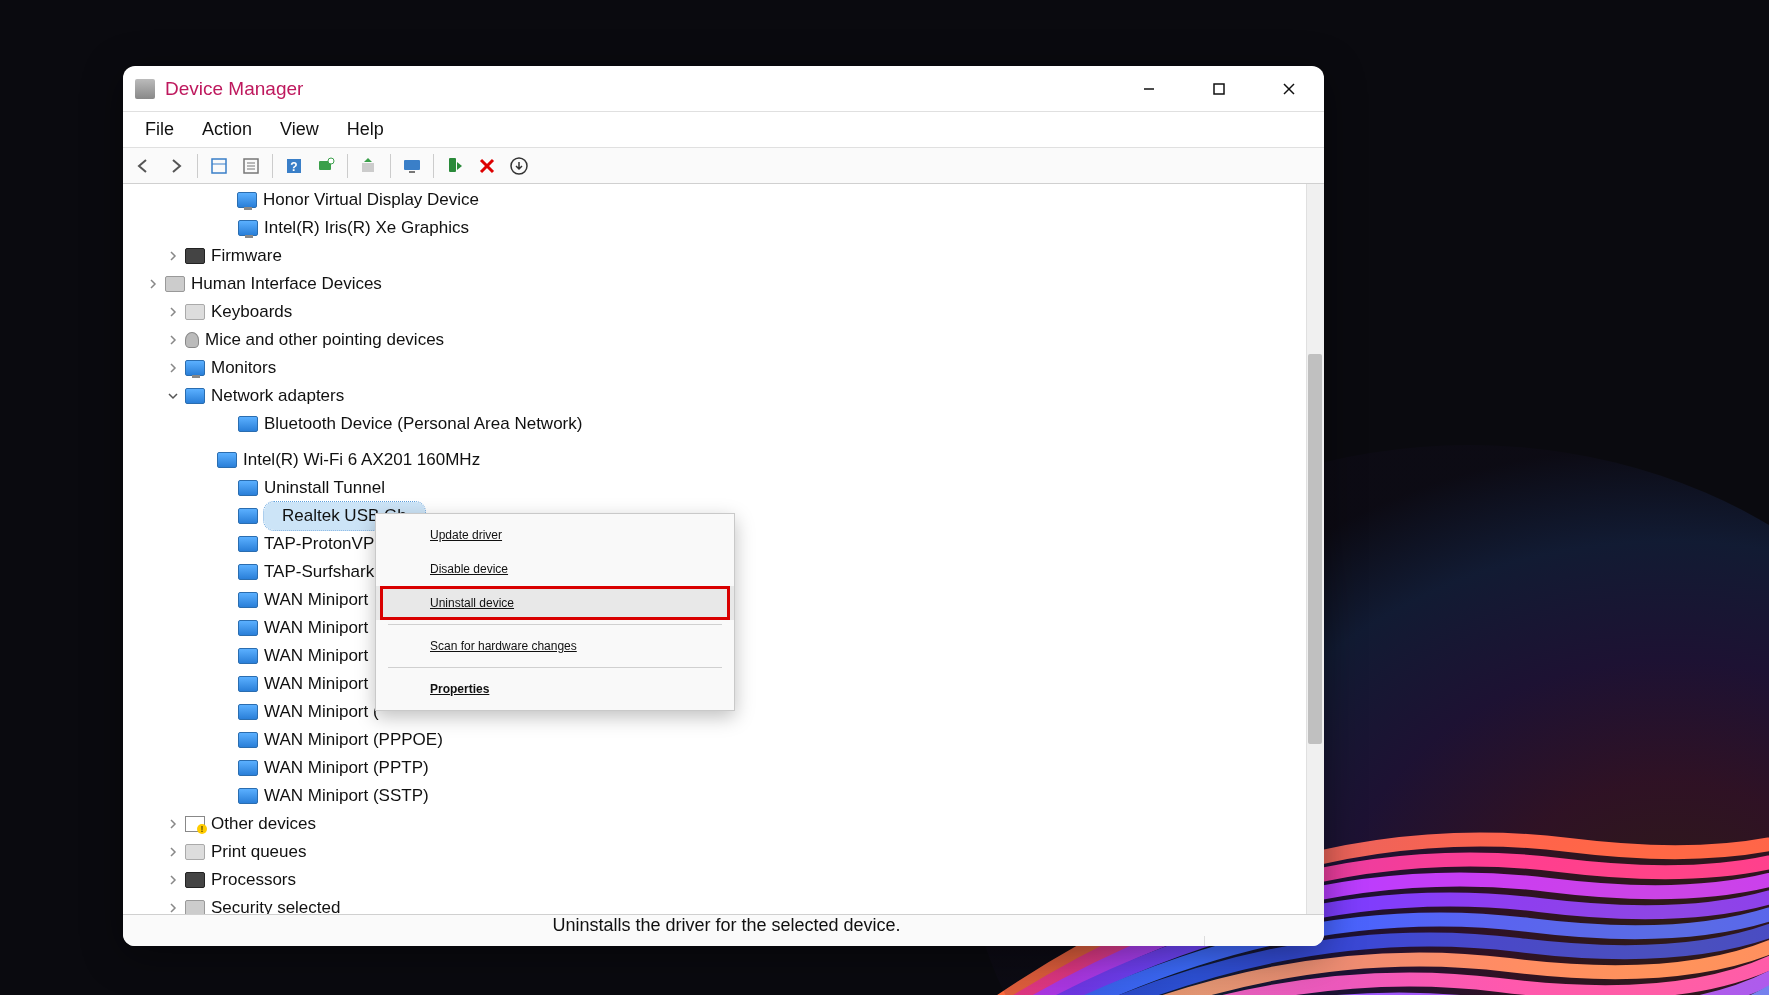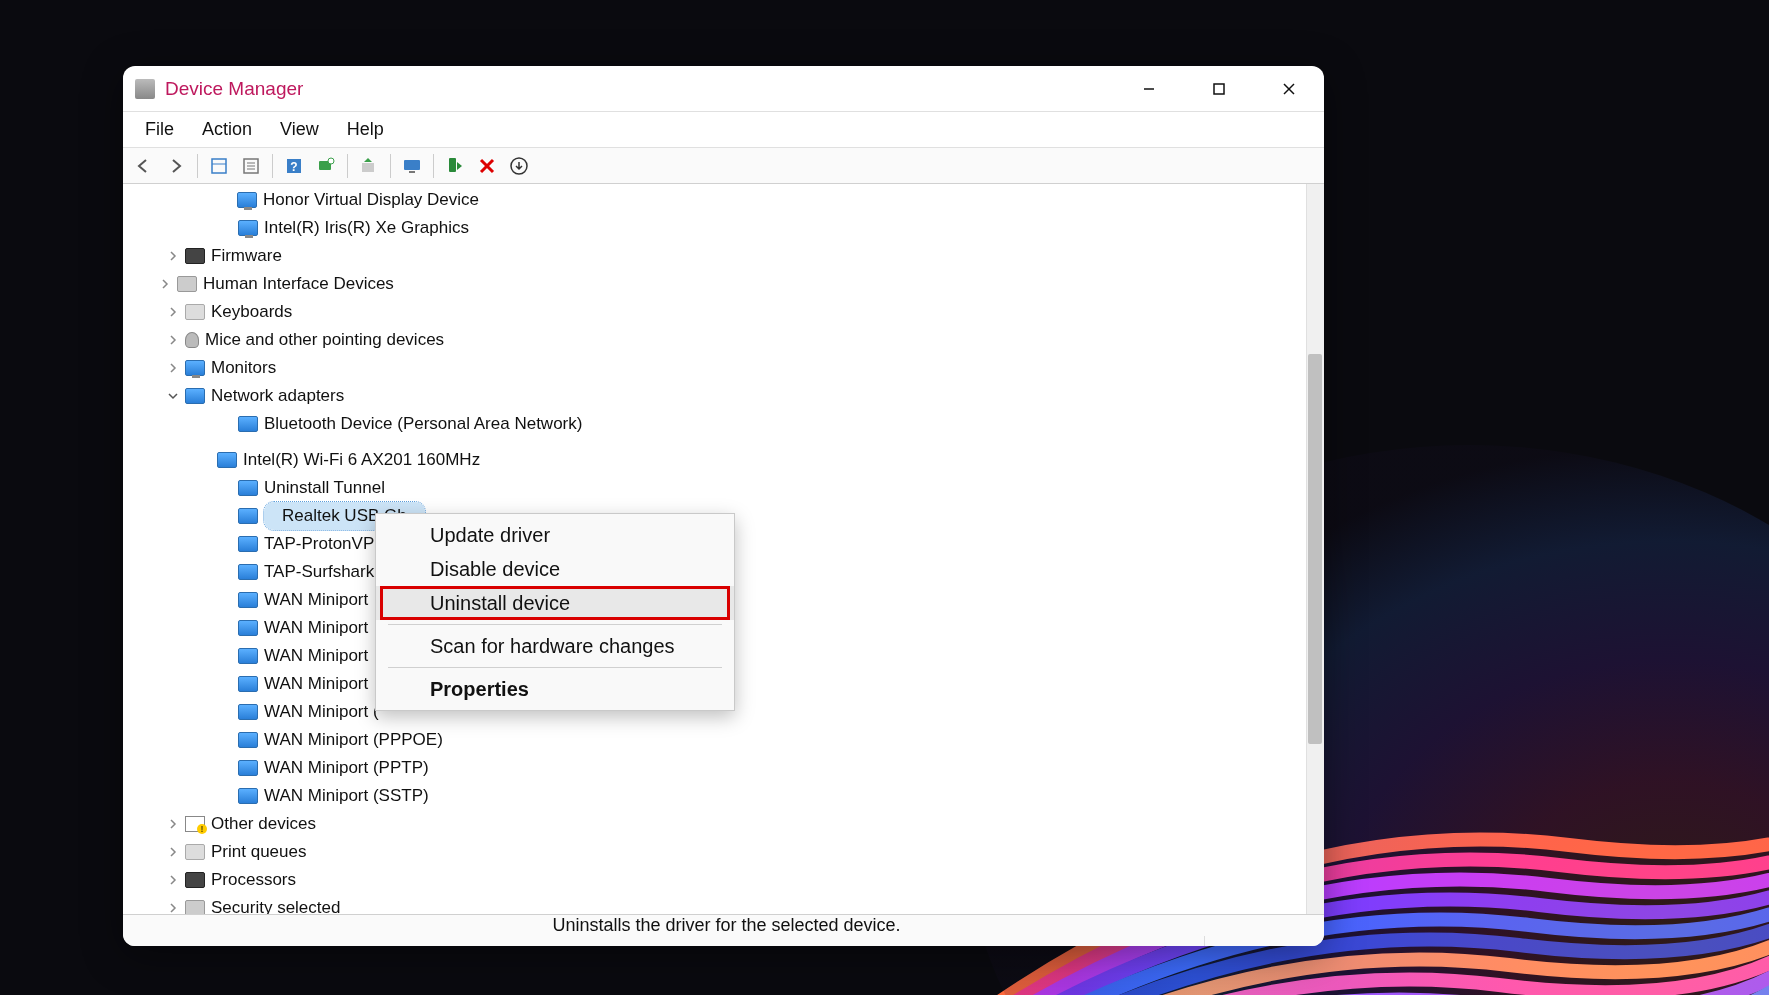--- a/index.html
+++ b/index.html
@@ -182,23 +182,24 @@
   border: 1px solid #c9c9c9;
   box-shadow: 0 6px 18px rgba(0,0,0,0.25);
   padding: 4px 0;
   z-index: 50;
 }
 .cm-item {
   height: 34px;
   display: flex;
   align-items: center;
   padding-left: 54px;
-  font-size: 20px;
+  font-size: 12px;
   color: #111;
   cursor: pointer;
+  text-decoration: underline;
 }
 .cm-item.highlighted {
   background: #e8e8e8;
   position: relative;
 }
 .cm-item.highlighted::after {
   content:"";
   position:absolute;
   left:4px; right:4px; top:0; bottom:0;
   border: 3px solid #d90000;
@@ -362,21 +363,21 @@
         </div>
         <div class="node" style="padding-left: 42px;">
           <span class="expander">
             <svg width="10" height="10">
               <path d="M3 1 L7 5 L3 9" fill="none" stroke="#888" stroke-width="1.5"></path>
             </svg>
           </span>
           <span class="dev-icon icon-chip"></span>
           <span class="label">Firmware</span>
         </div>
-        <div class="node" style="padding-left: 34px;">
+        <div class="node" style="padding-left: 22px;">
           <span class="expander">
             <svg width="10" height="10">
               <path d="M3 1 L7 5 L3 9" fill="none" stroke="#888" stroke-width="1.5"></path>
             </svg>
           </span>
           <span class="dev-icon icon-generic"></span>
           <span class="label">Human Interface Devices</span>
         </div>
         <div class="node" style="padding-left: 42px;">
           <span class="expander">

